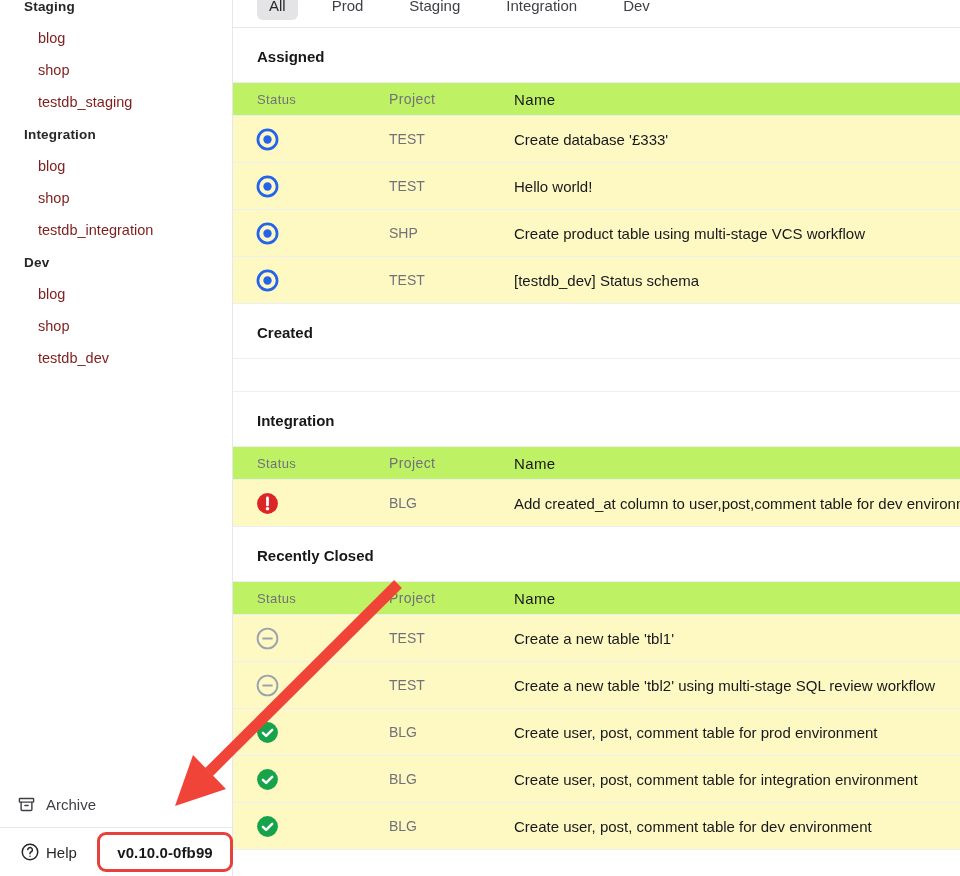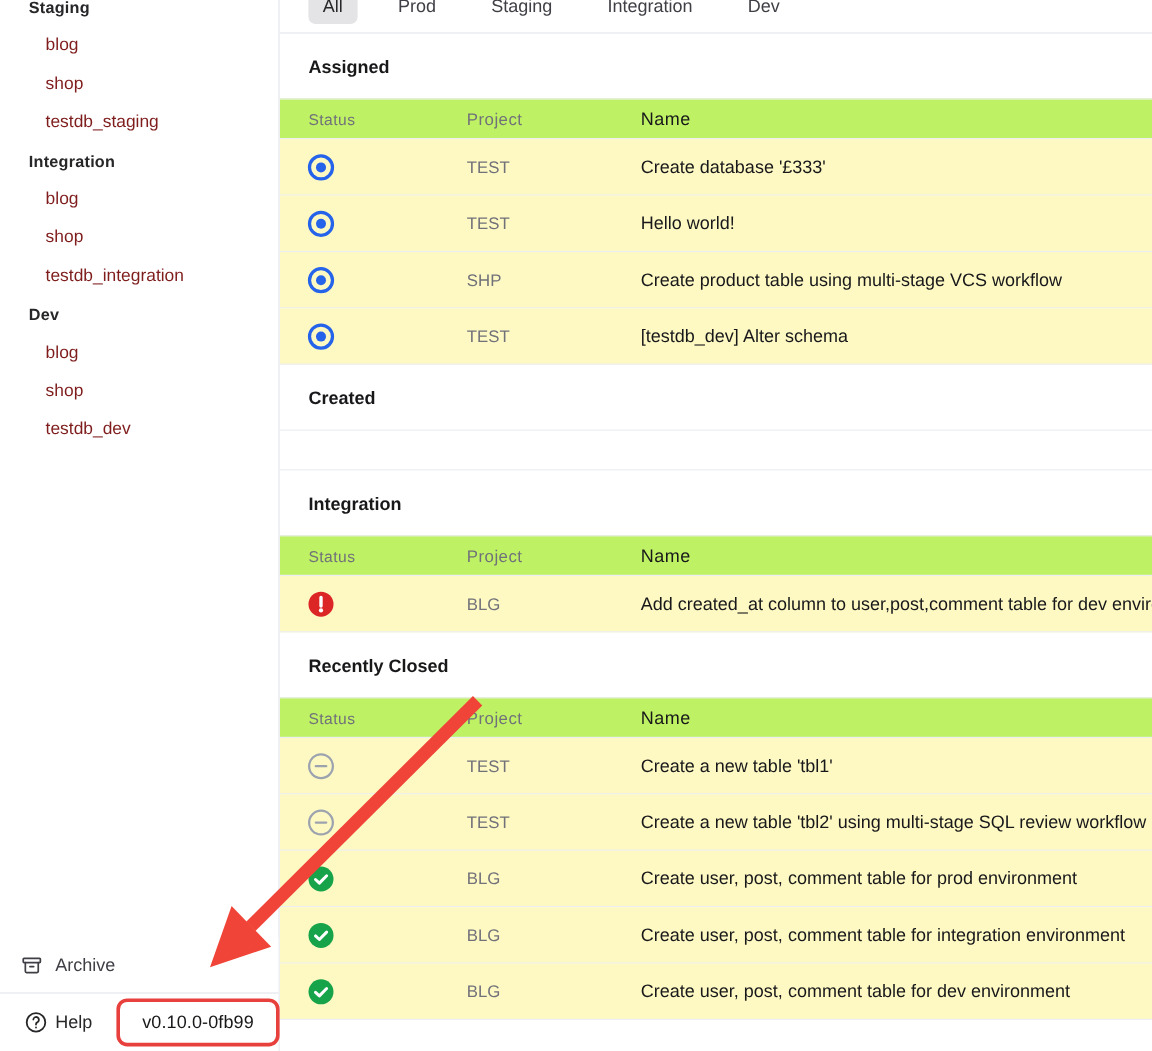--- a/index.html
+++ b/index.html
@@ -33,21 +33,21 @@
     white-space:nowrap; cursor:pointer; }
   .tab.active { background:#e4e4e7; color:#27272a; }
 
   .section-title { padding:20px 24px 17px; font-size:15px; font-weight:600; color:#18181b; }
   .thead { height:34px; background:#bef264; border-top:1px solid #eceef1; border-bottom:1px solid #eceef1;
     display:flex; align-items:center; font-size:13px; font-weight:500; color:#71717a; letter-spacing:.4px; }
   .trow { height:47px; border-bottom:1px solid #eceef1; display:flex; align-items:center;
     cursor:pointer; background:#fef9c3; }
   .c1 { width:120px; margin-left:24px; flex:none; display:flex; align-items:center; }
   .c2 { width:125px; flex:none; font-size:14px; color:#71717a;margin-left:12px; }
-  .c3 { flex:1; min-width:0; font-size:15px; color:#18181b; white-space:nowrap;margin-left:20px; }
+  .c3 { flex:1; min-width:0; font-size:15px; color:#18181b; white-space:nowrap; }
   .status-icon { display:flex; align-items:center; margin-left:-2px; }
   .empty-strip { height:34px; border-top:1px solid #eceef1; border-bottom:1px solid #eceef1; }
 
   
   .arrow-overlay { position:absolute; left:0; top:0; width:960px; height:876px;
     pointer-events:none; z-index:40; }
 </style>
 </head>
 <body>
 
@@ -82,21 +82,21 @@
       </div>
       <div class="footer-row help-row">
         <span class="ficon">
           <svg width="20" height="20" viewBox="0 0 24 24" fill="none" stroke="#27272a" stroke-width="1.8" stroke-linecap="round" stroke-linejoin="round">
             <circle cx="12" cy="12" r="9.3"></circle>
             <path d="M9.3 9.1 a2.8 2.8 0 1 1 3.9 2.9 c-.85.37-1.2.85-1.2 1.75 v.35"></path>
             <circle cx="12" cy="17.1" r="0.9" fill="#27272a" stroke="none"></circle>
           </svg>
         </span>
         <span>Help</span>
-        <span class="version-badge" style="border-color: rgb(232, 64, 60);">v0.10.0-0fb99</span>
+        <span class="version-badge" style="border-color: rgb(232, 64, 60); font-weight: bold;">v0.10.0-0fb99</span>
       </div>
     </div>
   </div>
 
   <div class="main">
     <div class="tabbar">
         <div class="tab active" style="background: rgb(228, 228, 231);">All</div>
         <div class="tab">Prod</div>
         <div class="tab">Staging</div>
         <div class="tab">Integration</div>
@@ -148,21 +148,21 @@
         <div class="trow">
           <div class="c1">
             <span class="status-icon">
               <svg width="25" height="25" viewBox="0 0 24 24">
                 <circle cx="12" cy="12" r="9.2" fill="none" stroke="#2563eb" stroke-width="2.6"></circle>
                 <circle cx="12" cy="12" r="4" fill="#2563eb"></circle>
               </svg>
             </span>
           </div>
           <div class="c2">TEST</div>
-          <div class="c3">[testdb_dev] Alter schema</div>
+          <div class="c3">[testdb_dev] Status schema</div>
         </div>
         <div class="section-title">Created</div>
         <div class="empty-strip"></div>
         <div class="section-title">Integration</div>
         <div class="thead">
           <div class="c1">Status</div>
           <div class="c2">Project</div>
           <div class="c3">Name</div>
         </div>
         <div class="trow">

